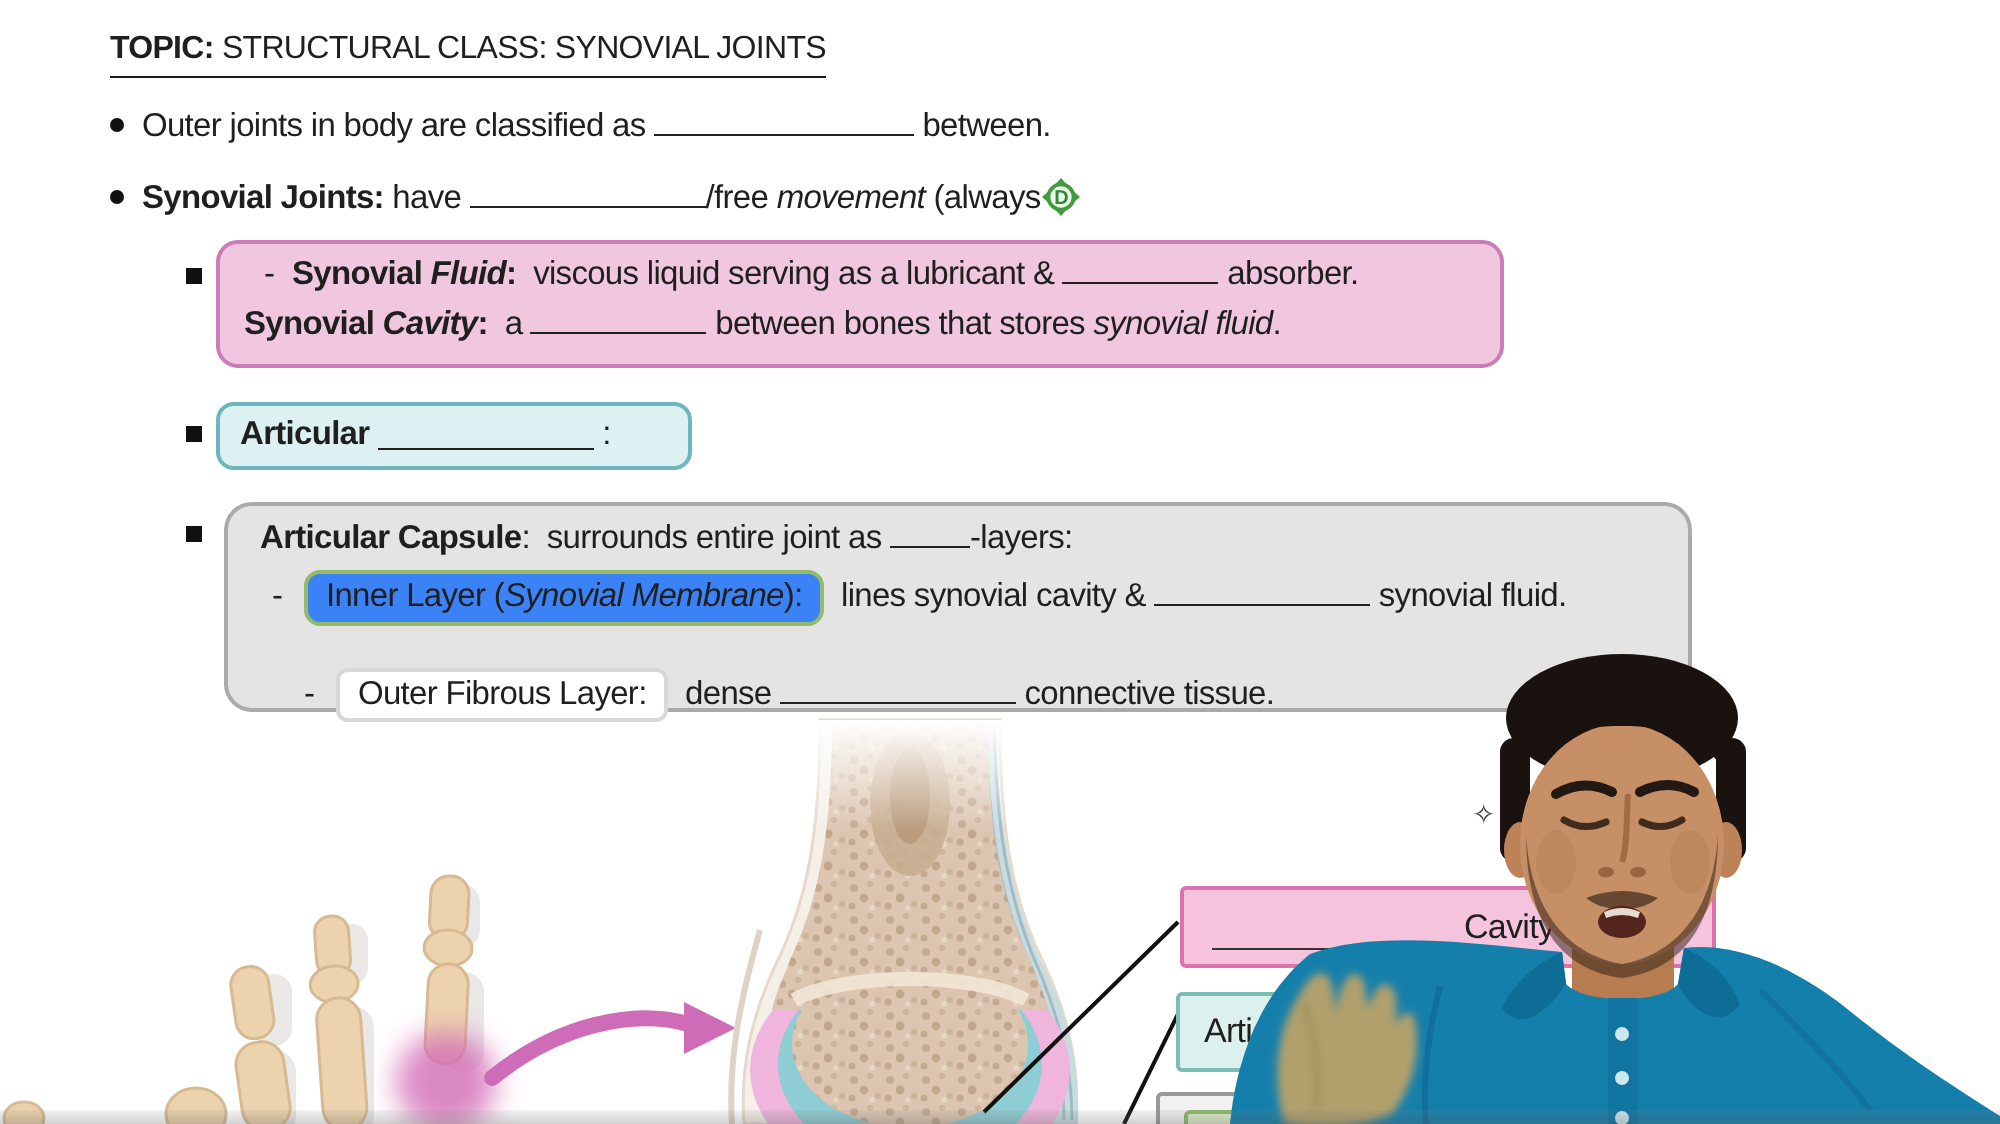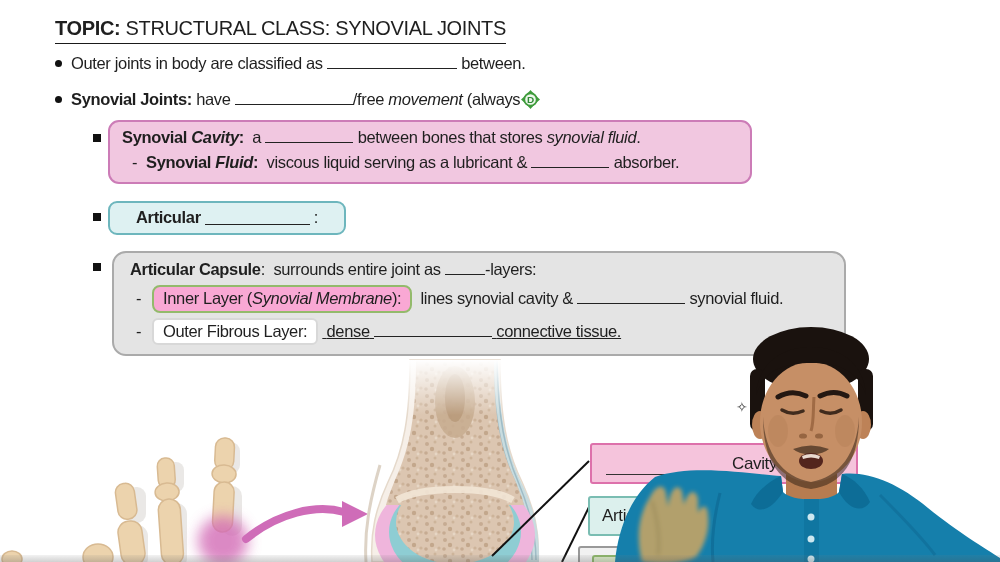--- a/index.html
+++ b/index.html
@@ -7,34 +7,34 @@
          font-family:"Liberation Sans","DejaVu Sans",sans-serif;color:#1f1f1f;
          font-size:16.5px;letter-spacing:-0.35px;line-height:1.3;}
   .abs{position:absolute;white-space:nowrap;}
   .b{font-weight:bold;}
   .i{font-style:italic;}
   .bi{font-weight:bold;font-style:italic;}
   .bl{display:inline-block;border-bottom:1.6px solid #222;height:12px;}
   .dot{display:inline-block;width:7px;height:7px;background:#111;border-radius:50%;
        margin-right:9px;vertical-align:2px;}
   .sq{position:absolute;width:8px;height:8px;background:#111;}
-  #title{left:55px;top:15px;font-size:20px;border-bottom:1.8px solid #1a1a1a;padding-bottom:2px;}
+  #title{left:55px;top:15px;font-size:16px;border-bottom:1.8px solid #1a1a1a;padding-bottom:2px;}
   .notebox{position:absolute;box-sizing:border-box;}
   #cavity-box{left:108px;top:120px;width:644px;height:64px;background:#f1c7e0;
               border:2.5px solid #cc7cb7;border-radius:11px;padding:5px 0 0 12px;}
   #cavity-box .ln{margin-bottom:4px;}
   #cavity-box .ln2{margin-left:10px;}
   .dash{display:inline-block;width:14px;}
   #articular-box{left:108px;top:201px;width:238px;height:34px;background:#def1f2;
                  border:2.5px solid #6db6bd;border-radius:9px;display:flex;
-                 align-items:center;padding:0 26px;box-sizing:border-box;}
+                 align-items:center;padding:0 10px;box-sizing:border-box;}
   #capsule-box{left:112px;top:251px;width:734px;height:105px;background:#e4e4e4;
                border:2px solid #aaaaaa;border-radius:14px;padding:6px 0 0 16px;}
-  .inner-green{display:inline-block;background:#f9a8d4;border:2px solid #93ba6b;
-               border-radius:8px;padding:1px 9px;margin:0 4px 0 2px;}
+  .inner-green{display:inline-block;background:#3b82f6;border:2px solid #93ba6b;
+               border-radius:8px;padding:1px 9px;margin:0 4px 16px 2px;}
   .inner-white{display:inline-block;background:#ffffff;border:2px solid #d8d8d8;
                border-radius:6px;padding:1px 9px;margin:0 4px 0 2px;}
   .capline{margin-top:5px;}
   .lblbox{position:absolute;box-sizing:border-box;font-size:17px;}
   #lbl-cavity{left:590px;top:443px;width:268px;height:41px;background:#f5c4dc;
               border:2.5px solid #dd71ab;border-radius:3px;display:flex;
               align-items:flex-end;padding:0 0 7px 14px;}
   #lbl-cavity .bl{border-bottom-color:#333;margin-right:8px;}
   #lbl-cart{left:588px;top:496px;width:180px;height:40px;background:#dcf0ed;
             border:2.5px solid #7abdb2;border-radius:3px;display:flex;
@@ -63,32 +63,32 @@
         <polygon points="10,0 6,4.5 14,4.5" fill="#3f9c3c"></polygon>
         <polygon points="10,20 6,15.5 14,15.5" fill="#3f9c3c"></polygon>
         <polygon points="0,10 4.5,6 4.5,14" fill="#3f9c3c"></polygon>
         <polygon points="20,10 15.5,6 15.5,14" fill="#3f9c3c"></polygon>
         <circle cx="10" cy="10" r="6.6" fill="#eef7ec" stroke="#3f9c3c" stroke-width="2"></circle>
         <text x="10" y="13.8" text-anchor="middle" font-size="10.5" font-weight="bold" fill="#2f8a34">D</text>
       </svg></div>
 
   <span class="sq" style="left:93px;top:134px;"></span>
   <div class="notebox" id="cavity-box">
+    <div class="ln ln2"><span class="dash">-</span><span class="b">Synovial</span> <span class="bi">Fluid</span><span class="b">:</span>&nbsp; <span>viscous liquid serving as a lubricant &amp;</span> <span class="bl" style="width:78px;"></span> <span>absorber.</span></div>
     <div class="ln"><span class="b">Synovial</span> <span class="bi">Cavity</span><span class="b">:</span>&nbsp; <span>a</span> <span class="bl" style="width:88px;"></span> <span>between bones that stores</span> <span class="i">synovial fluid</span><span>.</span></div>
-    <div class="ln ln2"><span class="dash">-</span><span class="b">Synovial</span> <span class="bi">Fluid</span><span class="b">:</span>&nbsp; <span>viscous liquid serving as a lubricant &amp;</span> <span class="bl" style="width:78px;"></span> <span>absorber.</span></div>
   </div>
 
   <span class="sq" style="left:93px;top:213px;"></span>
   <div class="notebox" id="articular-box"><span class="b">Articular</span>&nbsp;<span class="bl" style="width:108px;"></span>&nbsp;<span>:</span></div>
 
   <span class="sq" style="left:93px;top:263px;"></span>
   <div class="notebox" id="capsule-box">
     <div><span class="b">Articular Capsule</span><span>:</span>&nbsp; <span>surrounds entire joint as</span> <span class="bl" style="width:40px;"></span><span>-layers:</span></div>
     <div class="capline" style="margin-left:6px;"><span class="dash">-</span><span class="inner-green"><span>Inner Layer (</span><span class="i">Synovial Membrane</span><span>):</span></span> <span>lines synovial cavity &amp;</span> <span class="bl" style="width:108px;"></span> <span>synovial fluid.</span></div>
-    <div class="capline" style="margin-left:6px;text-decoration:underline;"><span class="dash">-</span><span class="inner-white"><span>Outer Fibrous Layer:</span></span> <span>dense</span> <span class="bl" style="width:118px;"></span> <span>connective tissue.</span></div>
+    <div class="capline" style="margin-left:22px;"><span class="dash">-</span><span class="inner-white"><span>Outer Fibrous Layer:</span></span> <span>dense</span> <span class="bl" style="width:118px;"></span> <span>connective tissue.</span></div>
   </div>
 
   <svg id="diagram-svg" width="1000" height="207" viewBox="0 0 1000 207">
     <defs>
       <pattern id="spg" width="18" height="16" patternUnits="userSpaceOnUse">
         <rect width="18" height="16" fill="#dcc6b1"></rect>
         <circle cx="3" cy="4" r="2" fill="#c6ab92"></circle>
           <circle cx="11" cy="2" r="1.5" fill="#cdb49a"></circle>
         <circle cx="8" cy="9" r="2.2" fill="#c3a78c"></circle>
           <circle cx="15" cy="12" r="1.6" fill="#cdb49a"></circle>

